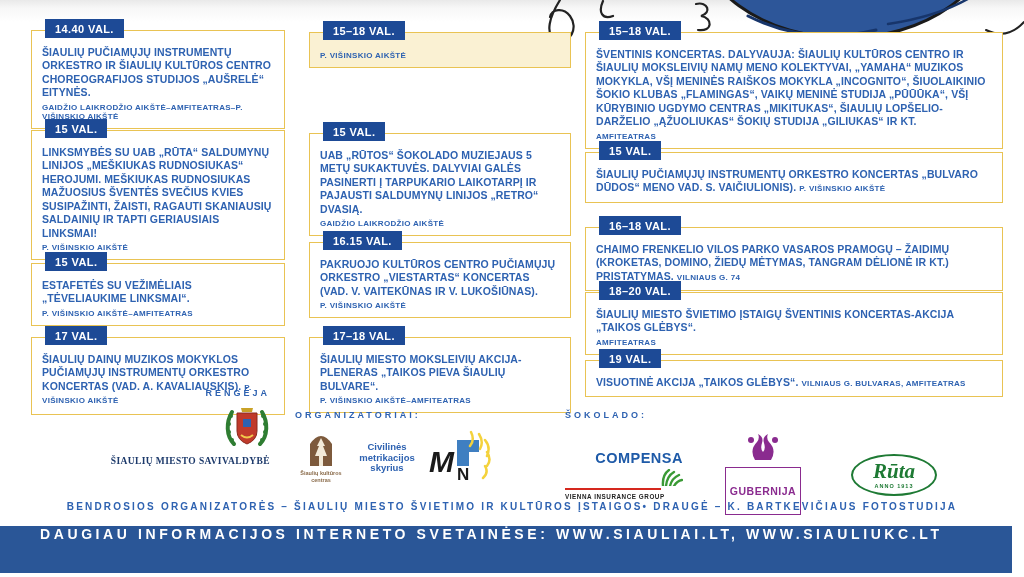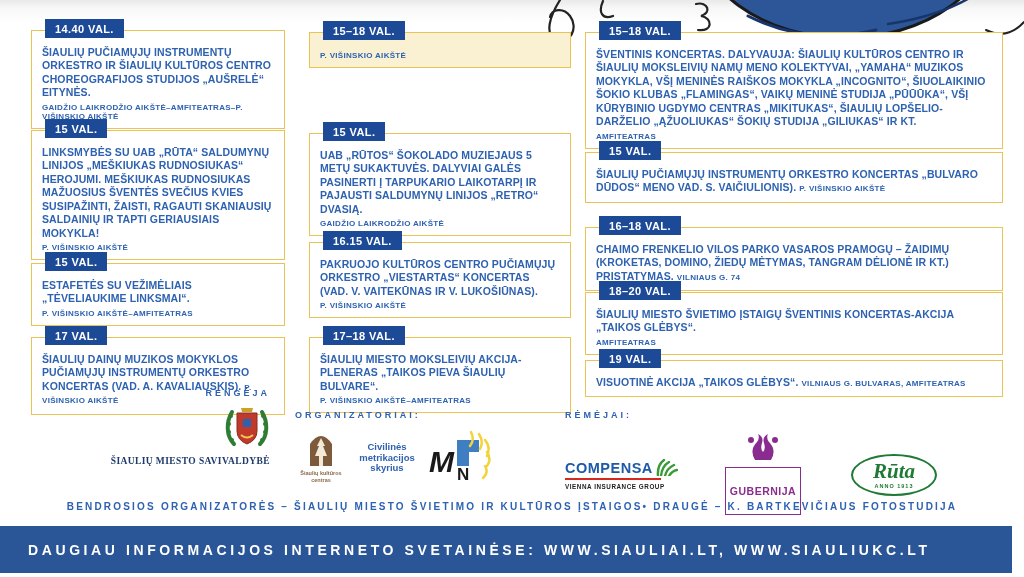--- a/index.html
+++ b/index.html
@@ -38,40 +38,40 @@
   .rengeja .coa{margin:4px auto 2px;}
   .savivaldybe{font-family:"Liberation Serif", serif; font-weight:bold; font-size:9.5px; color:var(--darknavy); letter-spacing:.4px;}
   .orgs{position:absolute; left:295px; top:410px; width:250px;}
   .org-logos{display:flex; align-items:center; margin-top:10px;}
   .logo-skc{width:52px; text-align:center;}
   .skc-caption{font-size:5.5px; color:#8a6b4a; font-weight:bold; line-height:1.2;}
   .logo-cms{width:80px; text-align:center; color:var(--blue); font-weight:bold; font-size:9.5px; line-height:1.15;}
   .rems{position:absolute; left:565px; top:410px; width:450px;}
   .rem-logos{display:flex; align-items:center; margin-top:14px;}
   .logo-compensa{width:118px;}
-  .comp-row{display:flex; align-items:flex-end; gap:3px;}
+  .comp-row{display:flex; align-items:flex-end; gap:3px;flex-direction:column;}
   .comp-name{color:#1e5aa8; font-weight:bold; font-size:14.5px; letter-spacing:.5px;}
   .comp-line{height:2px; background:#d5281e; margin:2px 0 3px; width:96px;}
   .comp-sub{color:#222; font-weight:bold; font-size:6.3px; letter-spacing:.55px;}
   .logo-gubernija{margin-left:38px; width:84px; text-align:center;}
   .gub-name{display:inline-block; color:#8a2b8f; font-weight:bold; font-size:10.5px; letter-spacing:.5px; border:1px solid #8a2b8f; padding:17px 4px; margin-top:1px;text-align:right;}
   .logo-ruta{margin-left:46px;}
   .ruta-oval{
     width:82px; height:38px; border:2.5px solid #1e7a34; border-radius:50%;
     display:flex; flex-direction:column; align-items:center; justify-content:center; background:#fff;
   }
   .ruta-name{font-family:"Liberation Serif", serif; font-style:italic; font-weight:bold; font-size:21px; color:#1e7a34; line-height:1;}
   .ruta-sub{font-size:5.5px; color:#1e7a34; font-weight:bold; letter-spacing:1px; margin-top:1px;}
   .footer-note{
     position:absolute; left:0; top:501px; width:100%; text-align:center;
     color:var(--blue); font-weight:bold; font-size:10px; letter-spacing:2.2px; white-space:nowrap;
   }
   .bottom-bar{
     position:absolute; left:0; top:526px; width:1012px; height:47px;
-    background:var(--bar); display:flex; align-items:center; padding-left:28px; box-sizing:border-box;
+    background:var(--bar); display:flex; padding-left:40px; box-sizing:border-box;
   }
   .bottom-bar span{color:#fff; font-weight:bold; font-size:14px; letter-spacing:3.6px; white-space:nowrap;}
 </style>
 </head>
 <body>
 
 <div class="poster">
 
   <div class="top-art">
     <svg width="1024" height="60" viewBox="0 0 1024 60">
@@ -86,21 +86,21 @@
   </div>
 
   <div class="col col1">
     <section class="card" style="top:30px">
       <div class="badge">14.40 VAL.</div>
       <p class="txt">ŠIAULIŲ PUČIAMŲJŲ INSTRUMENTŲ ORKESTRO IR ŠIAULIŲ KULTŪROS CENTRO CHOREOGRAFIJOS STUDIJOS „AUŠRELĖ“ EITYNĖS.</p>
       <p class="loc">GAIDŽIO LAIKRODŽIO AIKŠTĖ–AMFITEATRAS–P. VIŠINSKIO AIKŠTĖ</p>
     </section>
     <section class="card" style="top:130px">
       <div class="badge">15 VAL.</div>
-      <p class="txt">LINKSMYBĖS SU UAB „RŪTA“ SALDUMYNŲ LINIJOS „MEŠKIUKAS RUDNOSIUKAS“ HEROJUMI. MEŠKIUKAS RUDNOSIUKAS MAŽUOSIUS ŠVENTĖS SVEČIUS KVIES SUSIPAŽINTI, ŽAISTI, RAGAUTI SKANIAUSIŲ SALDAINIŲ IR TAPTI GERIAUSIAIS MOKYKLA!</p>
+      <p class="txt">LINKSMYBĖS SU UAB „RŪTA“ SALDUMYNŲ LINIJOS „MEŠKIUKAS RUDNOSIUKAS“ HEROJUMI. MEŠKIUKAS RUDNOSIUKAS MAŽUOSIUS ŠVENTĖS SVEČIUS KVIES SUSIPAŽINTI, ŽAISTI, RAGAUTI SKANIAUSIŲ SALDAINIŲ IR TAPTI GERIAUSIAIS LINKSMAI!</p>
       <p class="loc">P. VIŠINSKIO AIKŠTĖ</p>
     </section>
     <section class="card" style="top:263px">
       <div class="badge">15 VAL.</div>
       <p class="txt">ESTAFETĖS SU VEŽIMĖLIAIS „TĖVELIAUKIME LINKSMAI“.</p>
       <p class="loc">P. VIŠINSKIO AIKŠTĖ–AMFITEATRAS</p>
     </section>
     <section class="card" style="top:337px">
       <div class="badge">17 VAL.</div>
       <p class="txt"><span>ŠIAULIŲ DAINŲ MUZIKOS MOKYKLOS PUČIAMŲJŲ INSTRUMENTŲ ORKESTRO KONCERTAS (VAD. A. KAVALIAUSKIS).</span> <span class="loc-in">P. VIŠINSKIO AIKŠTĖ</span></p>
@@ -194,21 +194,21 @@
           <path d="M30,10 h22 v12 h-10 v14 h-12 z" fill="#3f7fc1"></path>
           <path d="M44,2 q4,8 -1,14 M52,4 q5,8 1,15 M58,10 q6,7 2,16 M60,22 q5,8 0,14 M58,36 q4,7 -2,12" stroke="#f4d23c" stroke-width="2.5" fill="none" stroke-linecap="round"></path>
           <text x="2" y="42" font-family="Liberation Sans, sans-serif" font-weight="bold" font-size="30" fill="#1a1a1a" font-style="italic">M</text>
           <text x="30" y="50" font-family="Liberation Sans, sans-serif" font-weight="bold" font-size="17" fill="#1a1a1a">N</text>
         </svg>
       </div>
     </div>
   </div>
 
   <div class="rems">
-    <div class="partner-label">RĖMĖJAI:</div>
+    <div class="partner-label">ŠOKOLADO:</div>
     <div class="rem-logos">
       <div class="logo-compensa">
         <div class="comp-row">
           <span class="comp-name">COMPENSA</span>
           <svg width="22" height="17" viewBox="0 0 22 17">
             <path d="M2,17 Q1,6 8,1 M5,17 Q6,7 13,3 M9,17 Q11,9 18,6 M13,17 Q16,12 21,11" stroke="#3a9a35" stroke-width="2.4" fill="none" stroke-linecap="round"></path>
           </svg>
         </div>
         <div class="comp-line"></div>
         <div class="comp-sub">VIENNA INSURANCE GROUP</div>

